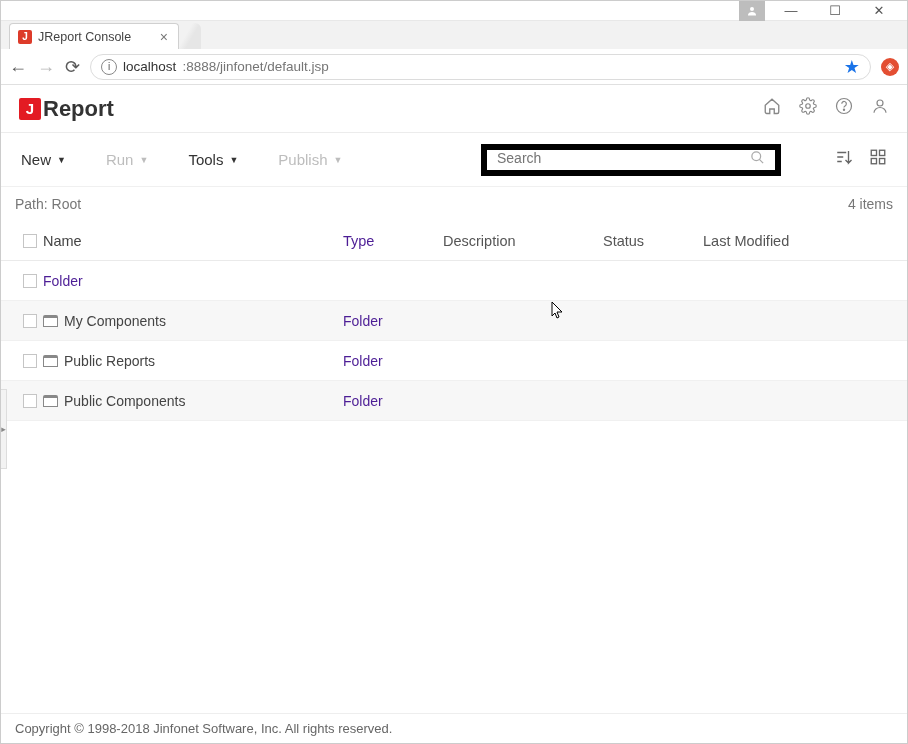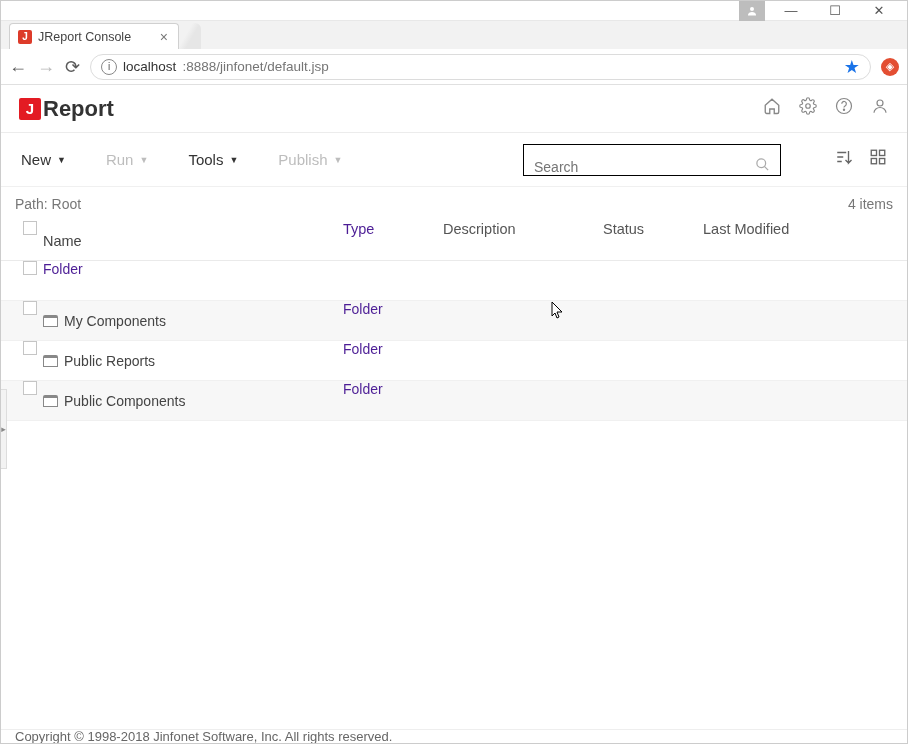--- a/index.html
+++ b/index.html
@@ -121,54 +121,54 @@
     align-items:center;
     padding: 0 20px;
     gap: 40px;
     border-bottom:1px solid #f0f0f0;
   }
   .tool-item { font-size:15px; color:#333; display:flex; align-items:center; gap:6px; cursor:pointer;}
   .tool-item.dim { color:#bdbdbd; }
   .caret { font-size:9px; color:inherit; }
   .search-box {
     margin-left:auto;
-    width:258px; height:32px;
-    border:1px solid #000000;
-    display:flex; align-items:flex-end;
+    width:300px; height:32px;
+    border:6px solid #000000;
+    display:flex; align-items:flex-start;
     padding:0 10px; color:#aaa;
     background:#fff;
   }
   .search-box input {
     border:none; outline:none; flex:1; font-size:14px; color:#555; background:transparent;
   }
   .right-tools { display:flex; gap:16px; margin-left:14px; color:#666; font-size:17px;}
   
   .pathrow {
     height:34px;
     display:flex; align-items:center;
     padding: 0 14px;
     color:#777; font-size:14px;
     justify-content:space-between;
   }
   
   .table { width:100%; }
-  .trow { display:flex; height:40px; padding:0 22px; border-bottom:1px solid #f0f0f0;}
+  .trow { display:flex; align-items:center; height:40px; padding:0 22px; border-bottom:1px solid #f0f0f0;}
   .trow.header { color:#555; font-size:14.5px; height:40px; border-bottom:1px solid #eaeaea;}
   .trow:nth-child(odd):not(.header) { background:#f7f7f7; }
   .col-chk { width:20px; }
   .col-name { width:300px; display:flex; align-items:center; gap:6px; color:#444;}
   .col-type { width:100px; color:#4c1d95;}
   .col-desc { width:160px; }
   .col-status { width:100px; }
   .col-mod { flex:1; }
   .chk { width:14px;height:14px;border:1px solid #c5c5c5;background:#fff;}
   .folder-ic { width:15px; height:12px; border:1px solid #888; border-top:3px solid #888; border-radius:2px 2px 0 0; background:#fff;}
   .footer {
     position:absolute; bottom:0; left:0; right:0;
-    height:14px; display:flex; align-items:center;
+    height:30px; display:flex; align-items:center;
     padding:0 14px; font-size:13px; color:#666;
     border-top:1px solid #eee; background:#fff;
   }
   .side-tab {
     position:absolute; left:0; top:388px;
     width:6px; height:80px; background:#f3f3f3; border:1px solid #ddd; border-left:none;
     display:flex;align-items:center;justify-content:center; color:#888; font-size:9px;
   }
   .cursor {
     position:absolute;

